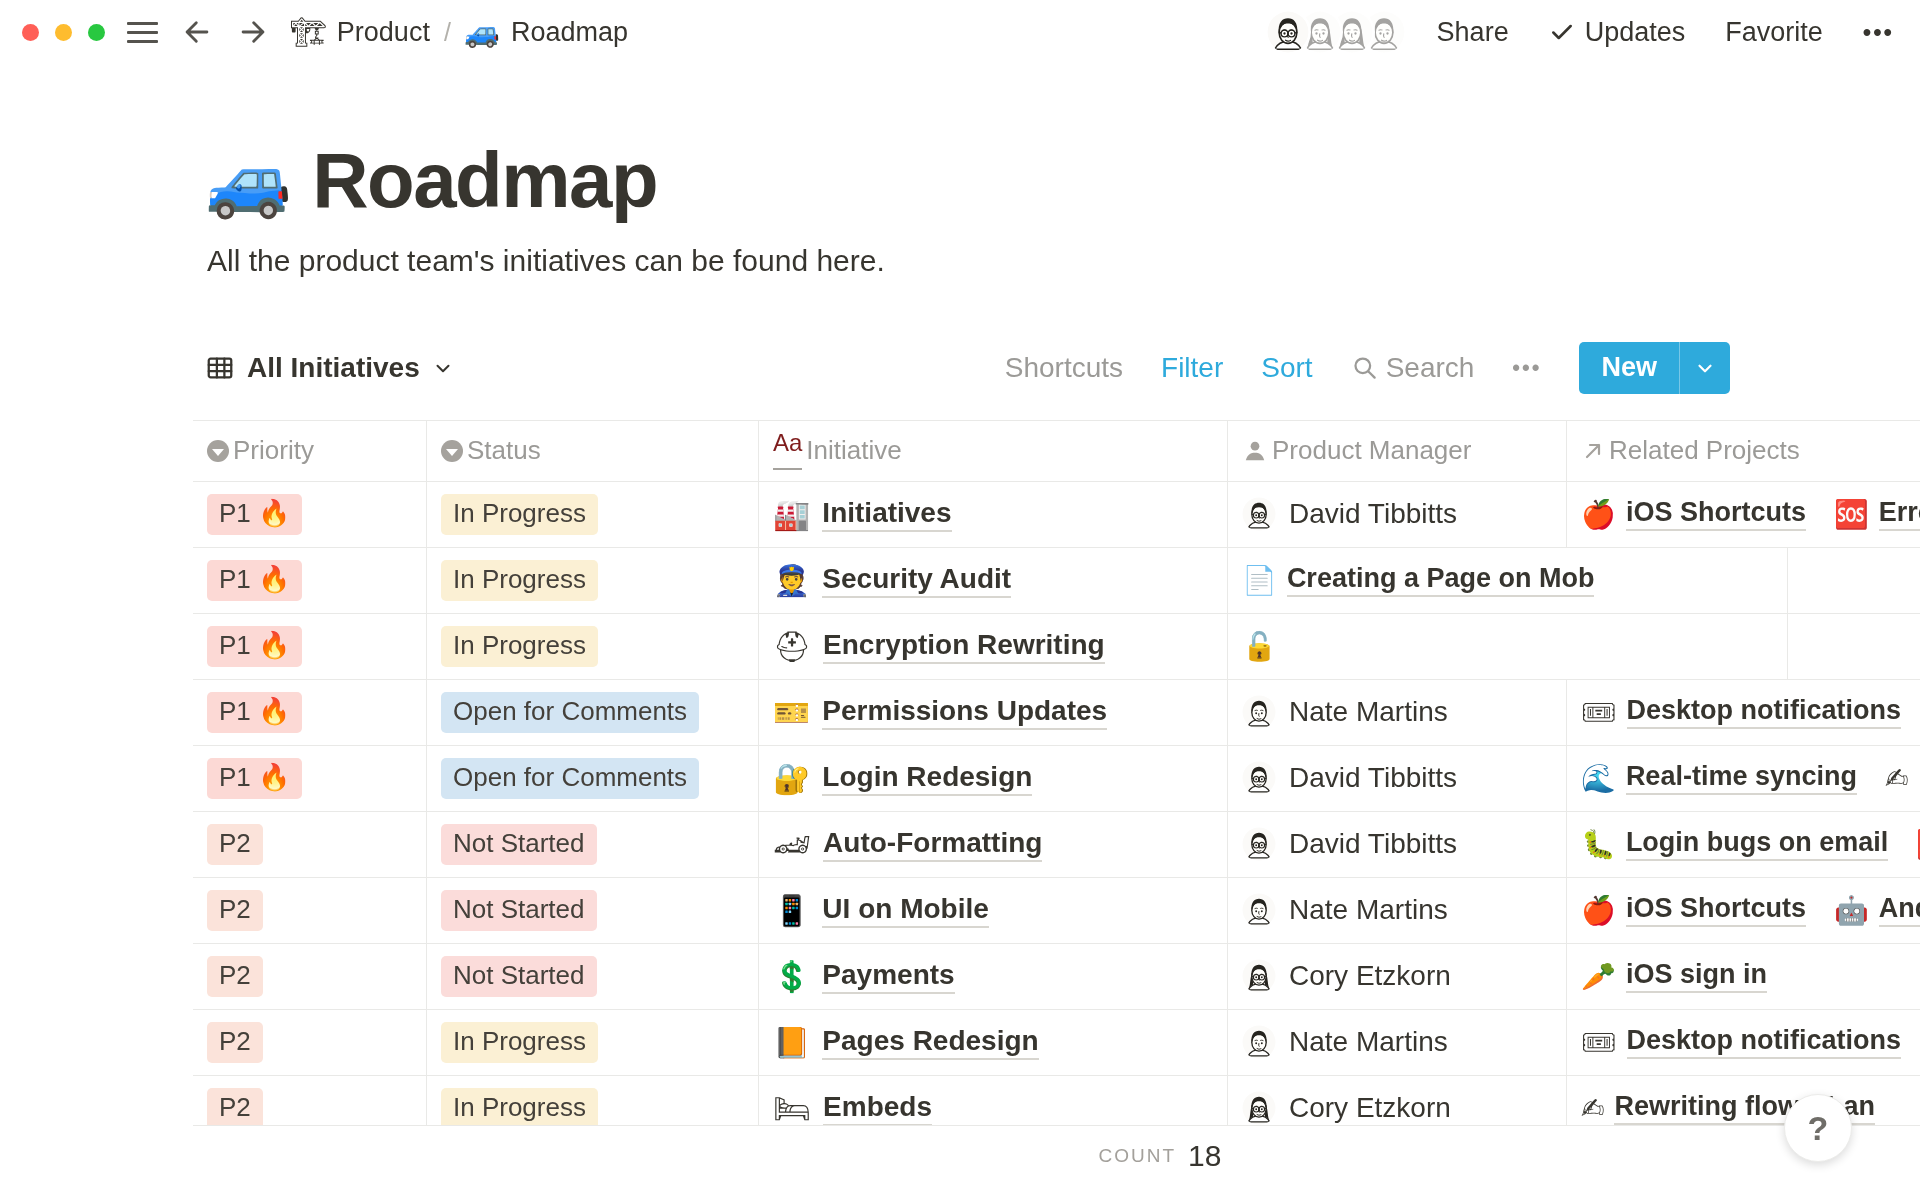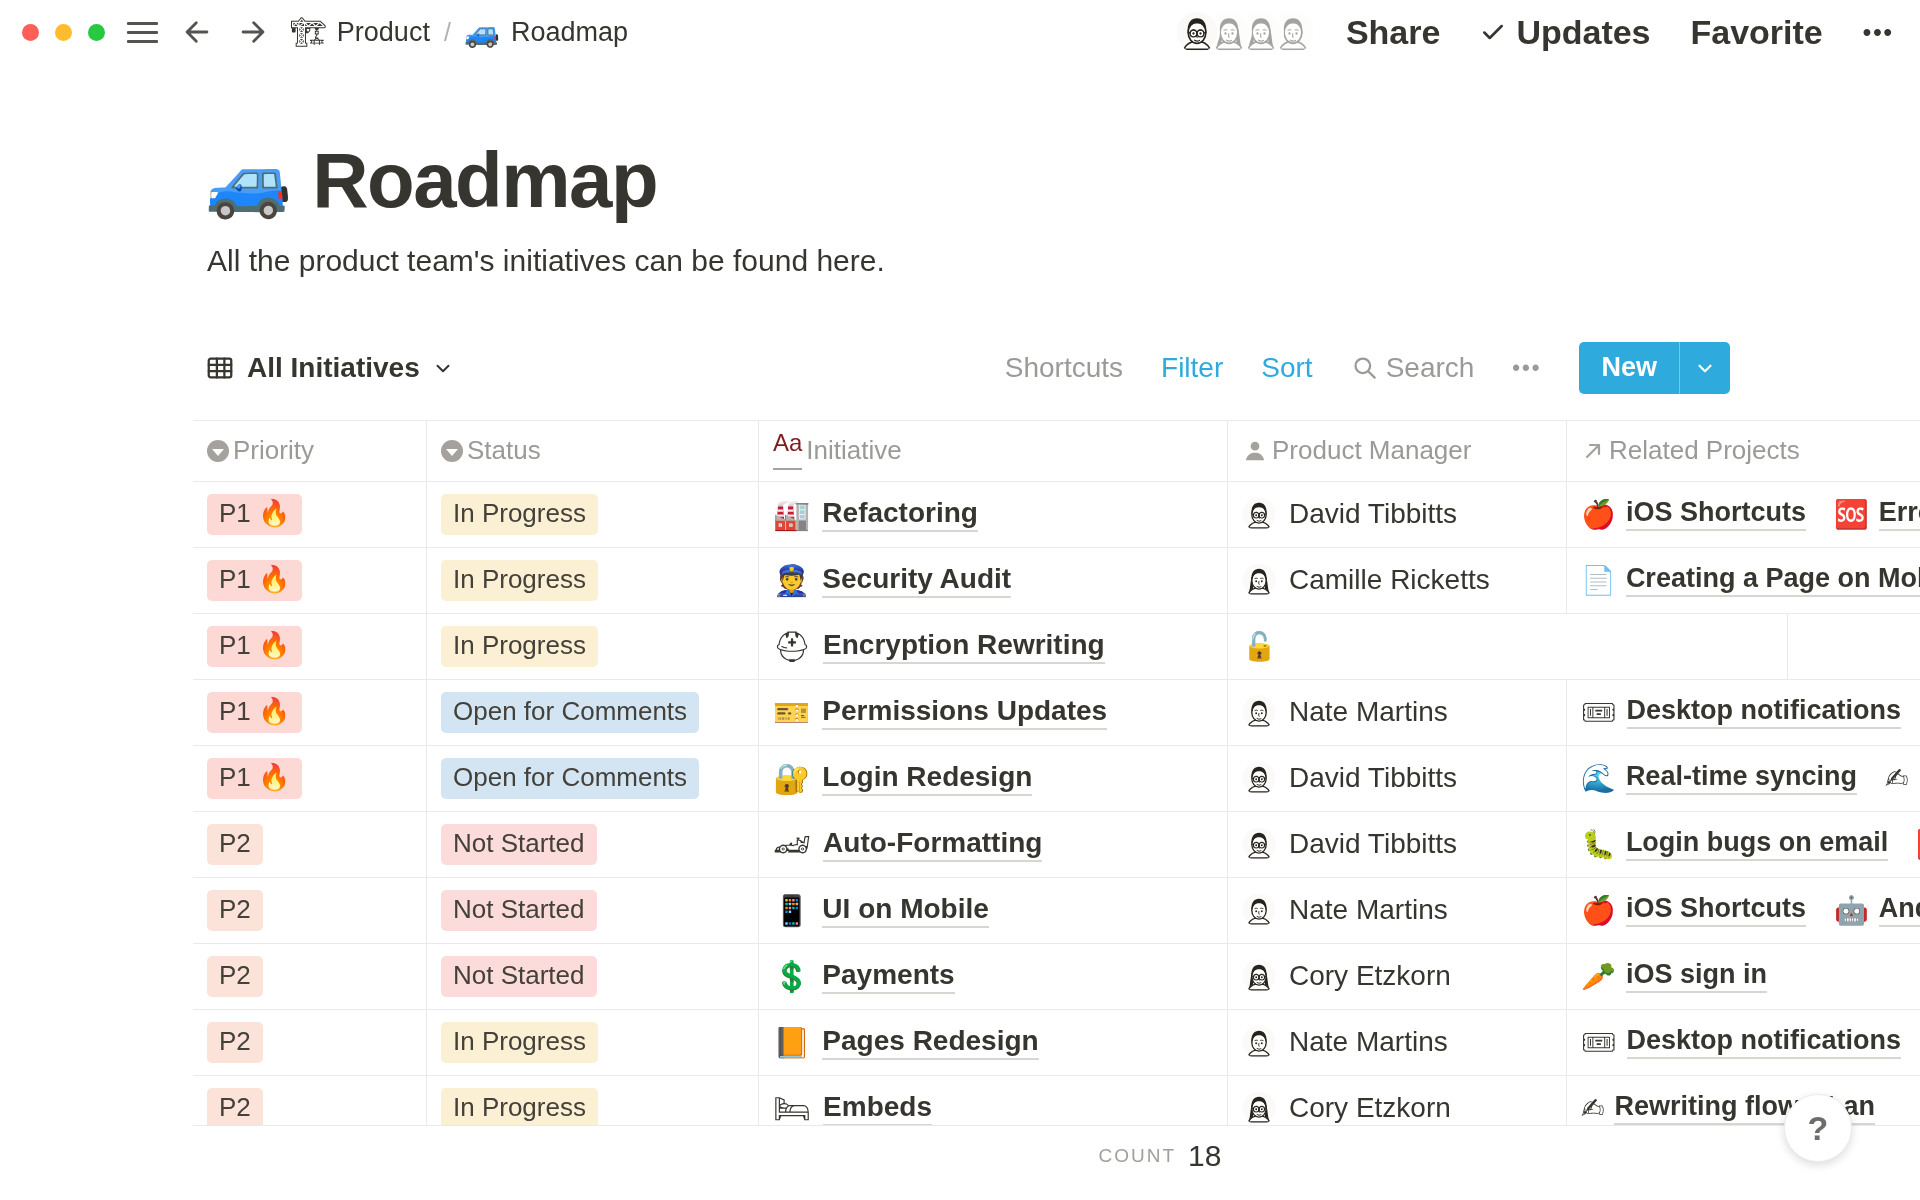--- a/index.html
+++ b/index.html
@@ -20,21 +20,21 @@
   .breadcrumb { display:flex; align-items:center; margin-left:20px; font-size:27px; }
   .crumb { display:flex; align-items:center; gap:10px; cursor:pointer; }
   .crumb-emoji { font-size:29px; }
   .crumb-sep { color:#b3b1ab; margin:0 14px; font-size:25px; }
   .topbar-right { margin-left:auto; display:flex; align-items:center; font-size:27px; }
   .avatar-stack { display:flex; margin-right:30px; }
   .stack-item { width:46px; height:46px; border-radius:50%; border:2px solid #fff; margin-left:-14px; background:#fff; overflow:hidden; position:relative; }
   .stack-item:first-child { margin-left:0; }
   .stack-item svg { width:100%; height:100%; display:block; }
   .avatar-stack .stack-item:not(:first-child) svg { opacity:.42; }
-  .tb-btn { background:none; border:none; cursor:pointer; font-size:34px; color:#37352f; font-family:inherit; display:flex; align-items:center; gap:10px;font-weight:bold; }
+  .tb-btn { background:none; border:none; cursor:pointer; font-size:27px; color:#37352f; font-family:inherit; display:flex; align-items:center; gap:10px; }
   .tb-btn + .tb-btn { margin-left:40px; }
   .dots { letter-spacing:2px; font-size:24px; font-weight:bold; }
   
   .page-title-row { margin:74px 0 0 205px; display:flex; align-items:center; gap:20px; }
   .page-emoji { font-size:70px; line-height:1; cursor:pointer; }
   .page-title-row h1 { font-size:78px; font-weight:700; letter-spacing:-1.5px; color:#37352f; line-height:1.1; }
   .page-desc { margin:20px 0 12px 207px; font-size:30px; color:#37352f; }
   
   .view-toolbar { margin:62px 0 0 205px; width:1525px; height:56px; display:flex; align-items:center; }
   .view-left { display:flex; align-items:center; gap:12px; cursor:pointer; }
@@ -256,21 +256,21 @@
     <div class="tbody" id="tbody">
   <div class="trow">
     <div class="cell w1">
             <span class="tag tag-priority" style="background: rgb(252, 217, 213);">P1 🔥</span>
           </div>
     <div class="cell w2">
             <span class="tag tag-status" style="background: rgb(251, 240, 212);">In Progress</span>
           </div>
     <div class="cell w3">
       <span class="init-emoji">🏭</span>
-      <span class="db-link init-label">Refactoring</span>
+      <span class="db-link init-label">Initiatives</span>
     </div>
     <div class="cell w4">
       <span class="avatar">
               <svg viewBox="0 0 36 36" xmlns="http://www.w3.org/2000/svg">
                 <circle cx="18" cy="18" r="17.5" fill="#fbfaf8"></circle>
                 <path d="M6.5 32.8 C9.5 27.2 13.5 26 18 26 C22.5 26 26.5 27.2 29.5 32.8 Z" fill="#ffffff" stroke="#26241f" stroke-width="1.3"></path>
                 <ellipse cx="18" cy="18.5" rx="7.6" ry="9.2" fill="#fffefb" stroke="#26241f" stroke-width="1.4"></ellipse>
                 <path d="M10 19.5 C9.2 9.5 13.2 6.2 18 6.2 C22.8 6.2 26.8 9.5 26 19.5 C25 12.8 22.4 10.8 18 10.8 C13.6 10.8 11 12.8 10 19.5 Z" fill="#26241f"></path>
                 <circle cx="15" cy="19.3" r="1" fill="#26241f"></circle>
                 <circle cx="21" cy="19.3" r="1" fill="#26241f"></circle>
@@ -298,37 +298,20 @@
   <div class="trow">
     <div class="cell w1">
             <span class="tag tag-priority" style="background: rgb(252, 217, 213);">P1 🔥</span>
           </div>
     <div class="cell w2">
             <span class="tag tag-status" style="background: rgb(251, 240, 212);">In Progress</span>
           </div>
     <div class="cell w3">
       <span class="init-emoji">👮</span>
       <span class="db-link init-label">Security Audit</span>
-    </div>
-    <div class="cell w4">
-      <span class="avatar">
-              <svg viewBox="0 0 36 36" xmlns="http://www.w3.org/2000/svg">
-                <circle cx="18" cy="18" r="17.5" fill="#fbfaf8"></circle>
-                <path d="M10.2 15 C8.6 21 8.8 26.5 7.4 31 L12.6 31 C11.2 26 11.3 20.5 11.9 16 Z" fill="#26241f"></path>
-                <path d="M25.8 15 C27.4 21 27.2 26.5 28.6 31 L23.4 31 C24.8 26 24.7 20.5 24.1 16 Z" fill="#26241f"></path>
-                <path d="M6.5 32.8 C9.5 27.2 13.5 26 18 26 C22.5 26 26.5 27.2 29.5 32.8 Z" fill="#ffffff" stroke="#26241f" stroke-width="1.3"></path>
-                <ellipse cx="18" cy="18.5" rx="7.6" ry="9.2" fill="#fffefb" stroke="#26241f" stroke-width="1.4"></ellipse>
-                <path d="M10 19.5 C9.2 9.5 13.2 6.2 18 6.2 C22.8 6.2 26.8 9.5 26 19.5 C25 12.8 22.4 10.8 18 10.8 C13.6 10.8 11 12.8 10 19.5 Z" fill="#26241f"></path>
-                <circle cx="15" cy="19.3" r="1" fill="#26241f"></circle>
-                <circle cx="21" cy="19.3" r="1" fill="#26241f"></circle>
-                <path d="M13.3 16.6 q1.7 -1 3.4 -0.2 M19.3 16.4 q1.7 -0.8 3.4 0.2" stroke="#26241f" stroke-width="0.9" fill="none"></path>
-                <path d="M17.8 19.6 q-0.6 2.3 0.3 3 M15.9 25 q2.1 1.5 4.2 0.2" stroke="#26241f" stroke-width="1" fill="none" stroke-linecap="round"></path>
-              </svg>
-            </span>
-      <span class="pm-name">Camille Ricketts</span>
     </div>
     <div class="cell w5 c-related">
             <span class="rel-item">
               <span class="rel-emoji">📄</span>
               <span class="rel-label">Creating a Page on Mob</span>
             </span>
           </div>
   </div>
 
   <div class="trow">

